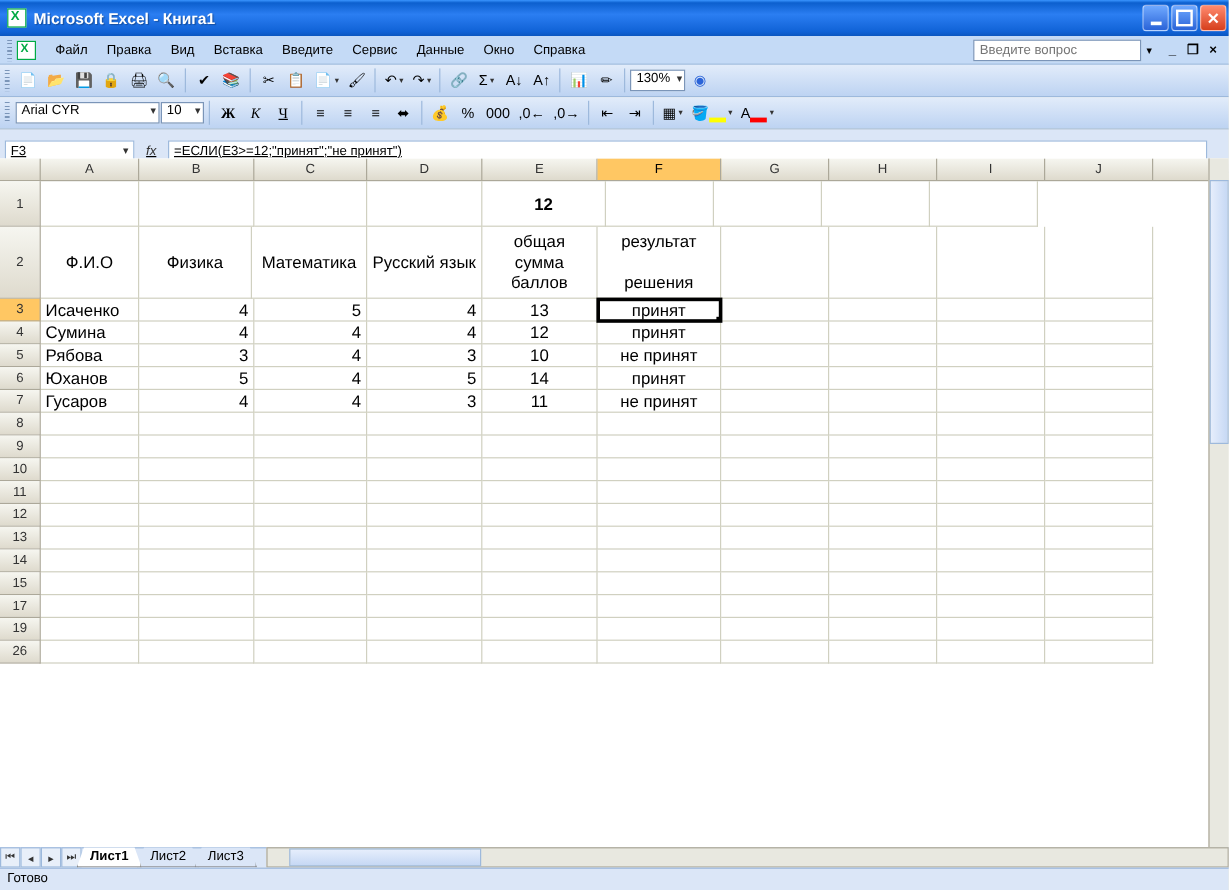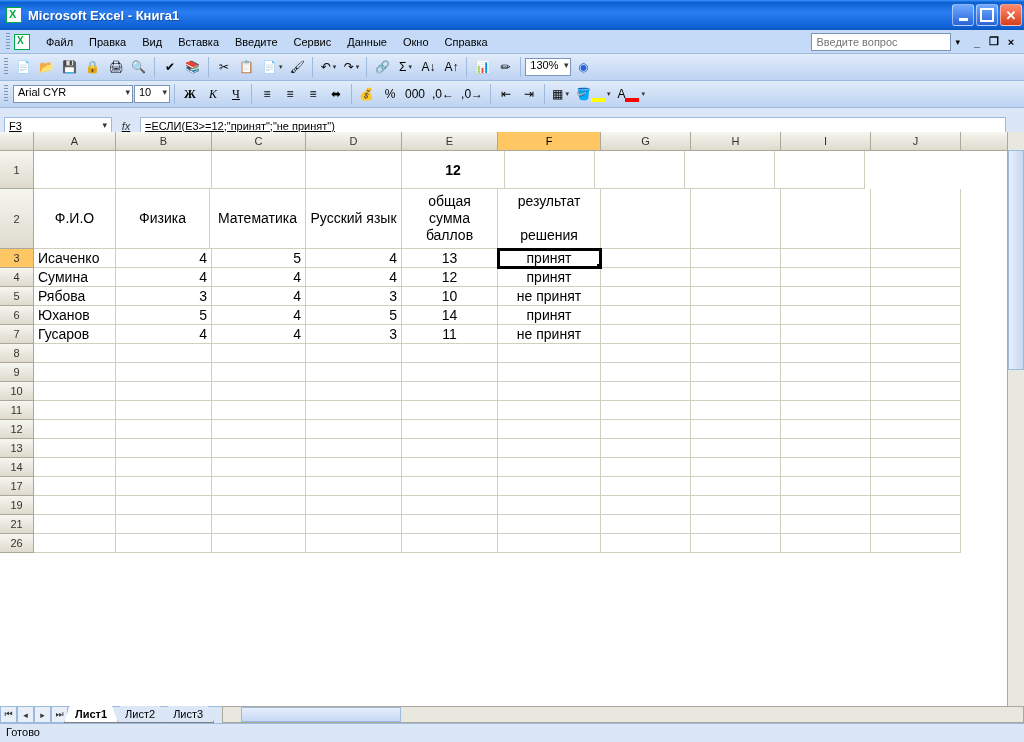--- a/index.html
+++ b/index.html
@@ -585,47 +585,47 @@
         <div class="cell " style="width: 94px;"></div>
         <div class="cell " style="width: 96px;"></div>
         <div class="cell " style="width: 96px;"></div>
         <div class="cell " style="width: 103px;"></div>
         <div class="cell " style="width: 90px;"></div>
         <div class="cell " style="width: 90px;"></div>
         <div class="cell " style="width: 90px;"></div>
         <div class="cell " style="width: 90px;"></div>
       </div>
       <div class="row">
+        <div class="rowhead">15</div>
+        <div class="cell " style="width: 82px;"></div>
+        <div class="cell " style="width: 96px;"></div>
+        <div class="cell " style="width: 94px;"></div>
+        <div class="cell " style="width: 96px;"></div>
+        <div class="cell " style="width: 96px;"></div>
+        <div class="cell " style="width: 103px;"></div>
+        <div class="cell " style="width: 90px;"></div>
+        <div class="cell " style="width: 90px;"></div>
+        <div class="cell " style="width: 90px;"></div>
+        <div class="cell " style="width: 90px;"></div>
+      </div>
+      <div class="row">
         <div class="rowhead">17</div>
         <div class="cell " style="width: 82px;"></div>
         <div class="cell " style="width: 96px;"></div>
         <div class="cell " style="width: 94px;"></div>
         <div class="cell " style="width: 96px;"></div>
         <div class="cell " style="width: 96px;"></div>
         <div class="cell " style="width: 103px;"></div>
         <div class="cell " style="width: 90px;"></div>
         <div class="cell " style="width: 90px;"></div>
         <div class="cell " style="width: 90px;"></div>
         <div class="cell " style="width: 90px;"></div>
       </div>
       <div class="row">
         <div class="rowhead">19</div>
-        <div class="cell " style="width: 82px;"></div>
-        <div class="cell " style="width: 96px;"></div>
-        <div class="cell " style="width: 94px;"></div>
-        <div class="cell " style="width: 96px;"></div>
-        <div class="cell " style="width: 96px;"></div>
-        <div class="cell " style="width: 103px;"></div>
-        <div class="cell " style="width: 90px;"></div>
-        <div class="cell " style="width: 90px;"></div>
-        <div class="cell " style="width: 90px;"></div>
-        <div class="cell " style="width: 90px;"></div>
-      </div>
-      <div class="row">
-        <div class="rowhead">21</div>
         <div class="cell " style="width: 82px;"></div>
         <div class="cell " style="width: 96px;"></div>
         <div class="cell " style="width: 94px;"></div>
         <div class="cell " style="width: 96px;"></div>
         <div class="cell " style="width: 96px;"></div>
         <div class="cell " style="width: 103px;"></div>
         <div class="cell " style="width: 90px;"></div>
         <div class="cell " style="width: 90px;"></div>
         <div class="cell " style="width: 90px;"></div>
         <div class="cell " style="width: 90px;"></div>

